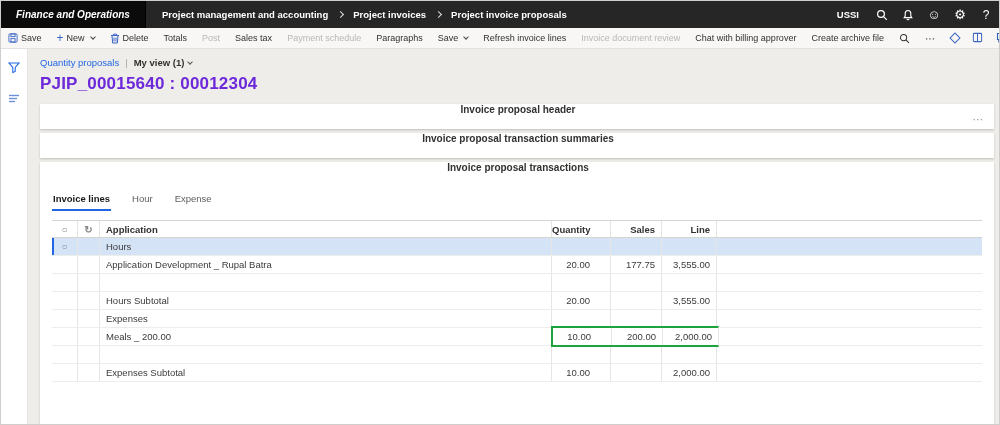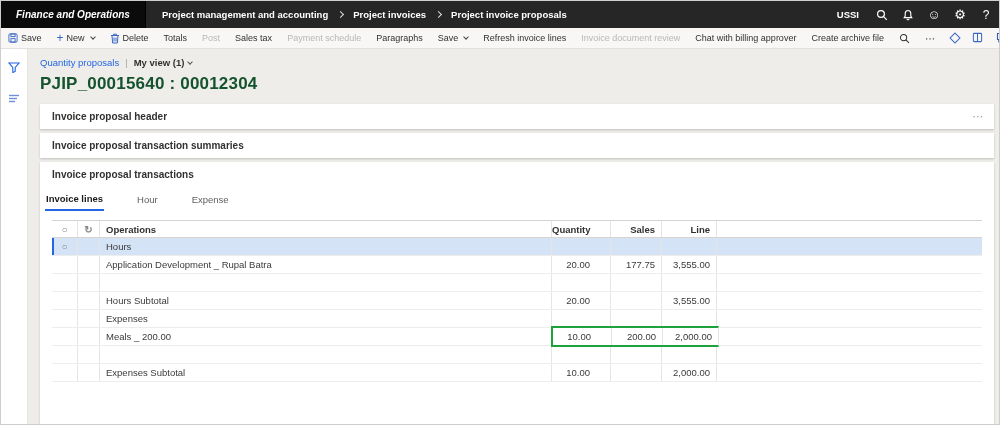--- a/index.html
+++ b/index.html
@@ -41,29 +41,29 @@
   .rail { width:27px; flex:0 0 27px; background:#fff; border-right:1px solid #e8e6e3;
           display:flex; flex-direction:column; align-items:center; padding-top:10px; gap:12px; }
   .content { flex:1; background:#efedea; padding:8px 5px 0 12px; overflow:hidden; }
 
   .pagenav { font-size:9.5px; display:flex; align-items:center; gap:6px; }
   .pagenav a { color:#2266E3; text-decoration:none; cursor:pointer; }
   .pn-sep { color:#a8a6a4; }
   .pn-view { color:#323130; font-weight:600; display:flex; align-items:center; gap:4px; }
   .chev-dk { display:inline-block; width:4px; height:4px; border-left:1px solid #555;
              border-bottom:1px solid #555; transform:rotate(-45deg); margin-top:-2px; }
-  .title { font-size:17px; font-weight:700; color:#14532d; margin:6px 0 10px; letter-spacing:.2px; }
+  .title { font-size:17px; font-weight:700; color:#6d28d9; margin:6px 0 10px; letter-spacing:.2px; }
 
   .fasttab { background:#fff; box-shadow:0 .7px 2px rgba(0,0,0,.2); margin-bottom:4px; }
   .ft-head { height:25px; display:flex; align-items:center; padding:0 10px 0 12px;
-             font-size:10px; font-weight:700; color:#323130; cursor:pointer; }
+             font-size:10px; font-weight:700; color:#323130; cursor:pointer;flex-direction:column; }
   .ft-more { margin-left:auto; color:#979593; font-size:8px; letter-spacing:1px; }
   .ft-open { height:304px; display:flex; flex-direction:column; }
 
-  .tabs { display:flex; gap:32px; padding:2px 5px 0;align-items:center; }
+  .tabs { display:flex; gap:20px; padding:2px 12px 0; }
   .tab { font-size:9.5px; padding:4px 1px 5px; color:#605e5c; cursor:pointer; }
   .tab.active { color:#1b1a19; font-weight:600; border-bottom:2px solid #2266E3; }
 
   
   .grid { margin:9px 12px 0; font-size:9.5px; color:#3b3a39; }
   .trow { display:flex; height:18px; line-height:17px; border-bottom:1px solid #ededeb; align-items:stretch; }
   .trow > div, .gbox > div { border-right:1px solid #e7e5e3; overflow:hidden; }
   .c-sel { flex:0 0 26px; text-align:center; color:#8a8886; font-size:10px; }
   .c-ref { flex:0 0 22px; text-align:center; color:#8a8886; font-size:10px; }
   .c-desc { flex:1; padding-left:6px; }
@@ -248,21 +248,21 @@
           <span class="tab active">Invoice lines</span>
           <span class="tab">Hour</span>
           <span class="tab">Expense</span>
         </div>
 
         <div class="grid">
 
           <div class="trow thead">
             <div class="c-sel">○</div>
             <div class="c-ref">↻</div>
-            <div class="c-desc">Operations</div>
+            <div class="c-desc">Application</div>
             <div class="c-qty">Quantity</div>
             <div class="c-price">Sales price</div>
             <div class="c-amt">Line amount</div>
             <div class="c-note">
               <span>Note</span>
               <span class="kebab">⋮</span>
             </div>
           </div>
 
           <div class="trow sel">

